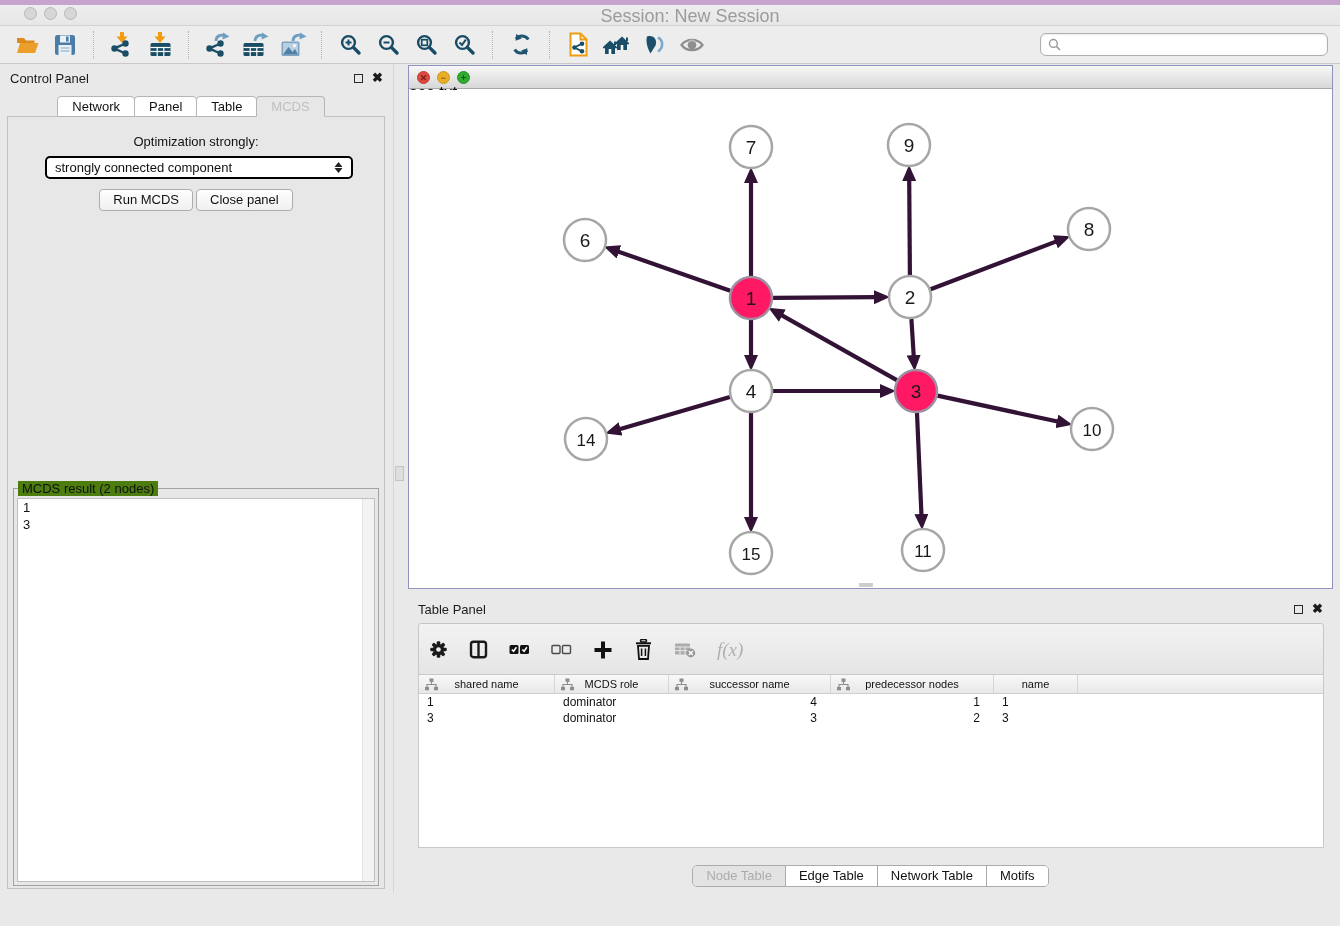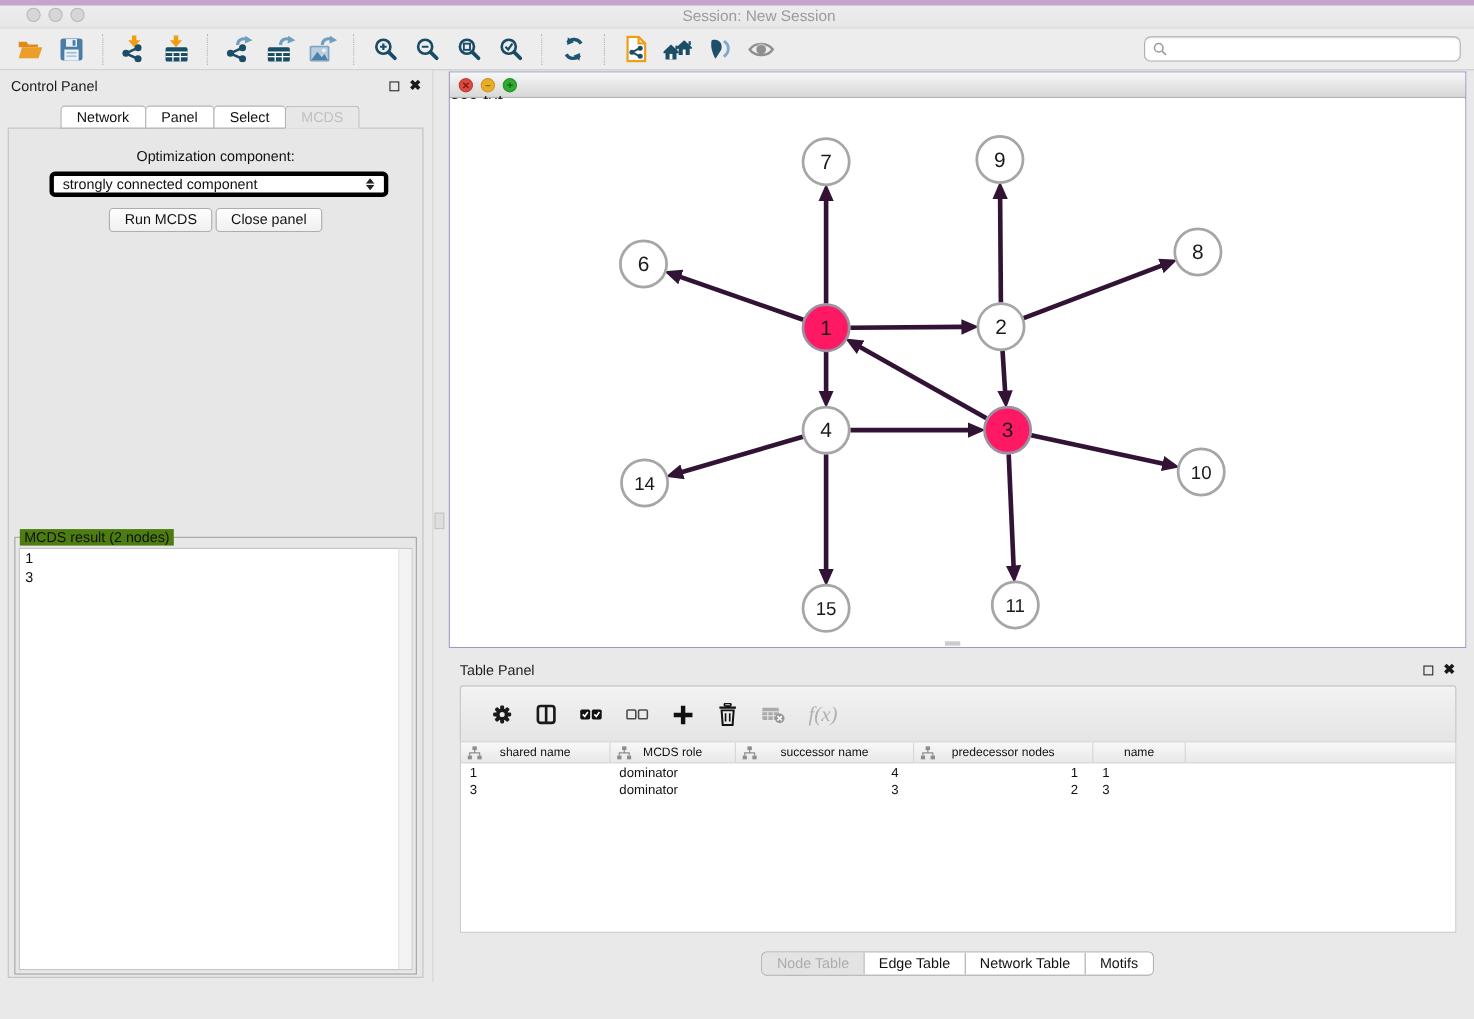--- a/index.html
+++ b/index.html
@@ -5,42 +5,42 @@
   * { margin:0; padding:0; box-sizing:border-box; }
   html,body { width:1340px; height:926px; }
   body { font-family:"Liberation Sans", sans-serif; background:#E9E9E9; overflow:hidden; }
   #app { position:relative; width:1340px; height:926px; background:#E9E9E9; }
 
   
   .titlebar { position:absolute; top:0; left:0; right:0; height:26px; background:linear-gradient(#EFEFEF,#E7E7E7); border-bottom:1px solid #D2D2D2; }
   .lavender-strip { position:absolute; top:0; left:0; right:0; height:5px; background:#C7A4CE; }
   .win-lights { position:absolute; left:24px; top:7px; display:flex; gap:7px; }
   .win-light { width:13px; height:13px; border-radius:50%; background:#D6D6D6; border:1px solid #B8B8B8; }
-  .app-title { position:absolute; left:0; right:0; top:6px; text-align:center; font-size:14px; color:#9B9B9B;margin-left:40px; }
+  .app-title { position:absolute; left:0; right:0; top:6px; text-align:center; font-size:18px; color:#9B9B9B;margin-left:40px; }
 
   
   .toolbar { position:absolute; top:26px; left:0; right:0; height:38px; background:#EDEDED; border-bottom:1px solid #C8C8C8; display:flex; align-items:center; padding-left:8px; }
   .tb-btn { width:38px; height:32px; display:flex; align-items:center; justify-content:center; }
   .tb-sep { width:1px; height:28px; border-left:1px dotted #B4B4B4; margin:0 9px; }
   .searchbox { margin-left:auto; margin-right:12px; width:288px; height:23px; background:#fff; border:1px solid #AFAFAF; border-radius:6px; display:flex; align-items:center; padding-left:7px; box-shadow:inset 0 1px 2px rgba(0,0,0,.08); }
   .searchbox input { border:none; outline:none; flex:1; font-size:12px; height:18px; background:transparent; }
 
   
   .control-panel { position:absolute; left:0; top:64px; width:394px; bottom:33px; background:#E9E9E9; border-right:1px solid #D5D5D5; }
   .panel-header { height:28px; display:flex; align-items:center; padding:0 10px; }
   .panel-title { font-size:13px; color:#1C1C1C; }
   .panel-hdr-icons { margin-left:auto; display:flex; align-items:center; gap:9px; }
   .float-icon { width:9px; height:9px; border:1.5px solid #2A2A2A; display:inline-block; }
   .close-x { font-size:13px; font-weight:bold; color:#1A1A1A; line-height:12px; }
   .cp-tabs { position:absolute; top:32px; left:0; right:12px; display:flex; justify-content:center; z-index:2; }
   .cp-tab { height:21px; line-height:19px; padding:0 14px; font-size:13px; background:#fff; border:1px solid #B5B5B5; border-radius:4px 4px 0 0; margin-right:-1px; color:#111; }
   .cp-tab.active { background:#E7E7E7; color:#C0C0C0; border-bottom-color:#E7E7E7; }
   .cp-content { position:absolute; top:52px; left:7px; right:8px; bottom:4px; background:#E7E7E7; border:1px solid #C2C2C2; }
   .opt-label { position:absolute; top:17px; left:0; right:0; text-align:center; font-size:13px; color:#111; }
-  .dropdown { position:absolute; top:39px; left:37px; width:308px; height:23px; background:#fff; border:4px solid #000000; border-radius:5px; display:flex; align-items:center; padding:0 8px; font-size:13px; color:#111;text-align:center; }
+  .dropdown { position:absolute; top:39px; left:37px; width:308px; height:23px; background:#fff; border:2px solid #000000; border-radius:5px; display:flex; align-items:center; padding:0 8px; font-size:13px; color:#111;text-align:center; }
   .dd-arrows { margin-left:auto; display:flex; flex-direction:column; gap:1px; }
   .btn-row { position:absolute; top:72px; left:0; right:0; display:flex; justify-content:center; gap:3px; }
   .cp-btn { height:22px; padding:0 13px; font-size:13px; color:#111; background:linear-gradient(#FEFEFE,#F0F0F0); border:1px solid #ADADAD; border-radius:4px; line-height:20px; }
   .result-fieldset { position:absolute; left:5px; right:5px; top:371px; bottom:2px; border:1px solid #A3A3A3; background:#E7E7E7; }
   .result-legend { position:absolute; top:-8px; left:4px; background:#4d7c0f; padding:0 4px; font-size:13px; color:#111; }
   .result-area { position:absolute; left:3px; right:3px; top:9px; bottom:3px; background:#fff; border:1px solid #BFBFBF; }
   .result-scroll { position:absolute; right:0; top:0; bottom:0; width:12px; background:#F3F3F3; border-left:1px solid #E4E4E4; }
   .result-line { font-size:13px; line-height:17px; padding-left:5px; color:#111; }
 
   .divider-grip { position:absolute; left:395px; top:466px; width:9px; height:15px; background:#DEDEDE; border:1px solid #C4C4C4; }
@@ -52,21 +52,21 @@
   .tl { width:13px; height:13px; border-radius:50%; display:flex; align-items:center; justify-content:center; font-size:9px; font-weight:bold; }
   .tl.red { background:#DD4A41; border:1px solid #C23A33; color:#77201A; }
   .tl.yellow { background:#E9AE27; border:1px solid #CE971C; color:#8A6210; }
   .tl.green { background:#2FAB31; border:1px solid #269128; color:#14591C; }
   .net-title { position:absolute; left:0; right:0; top:17px; text-align:left; font-size:17px; color:#111; }
   .net-canvas { position:absolute; top:24px; left:0; right:0; bottom:0; background:#fff; }
   .net-grip { position:absolute; bottom:1px; left:450px; width:14px; height:4px; background:#CDCDCD; }
 
   
   .table-panel { position:absolute; left:408px; top:595px; width:925px; height:295px; background:#E9E9E9; }
-  .tp-toolbar { position:absolute; top:28px; left:10px; right:9px; height:53px; background:linear-gradient(#F2F2F2,#E5E5E5); border:1px solid #C6C6C6; border-radius:3px; display:flex; align-items:center; padding-left:28px; gap:21px; }
+  .tp-toolbar { position:absolute; top:28px; left:10px; right:9px; height:53px; background:linear-gradient(#F2F2F2,#E5E5E5); border:1px solid #C6C6C6; border-radius:3px; display:flex; align-items:center; padding-left:10px; gap:21px; }
   .tp-ic { display:flex; align-items:center; justify-content:center; }
   .fx-label { font-family:"Liberation Serif", serif; font-style:italic; font-size:19px; color:#B0B0B0; }
   .tp-table { position:absolute; top:79px; left:10px; right:9px; bottom:42px; background:#fff; border:1px solid #C9C9C9; overflow:hidden; }
   .thead { display:flex; height:19px; background:linear-gradient(#F8F8F8,#E8E8E8); border-bottom:1px solid #CFCFCF; }
   .th { position:relative; display:flex; align-items:center; justify-content:center; font-size:11px; color:#111; border-right:1px solid #D5D5D5; }
   .th .org { position:absolute; left:6px; top:3px; }
   .c0{width:136px;} .c1{width:114px;} .c2{width:162px;} .c3{width:163px;} .c4{width:84px;}
   .trow { display:flex; height:16px; align-items:center; font-size:12px; color:#111; }
   .td { overflow:hidden; white-space:nowrap; }
   .td.l { padding-left:8px; text-align:left; }
@@ -274,25 +274,25 @@
     <div class="panel-header">
       <span class="panel-title">Control Panel</span>
       <span class="panel-hdr-icons">
         <span class="float-icon"></span>
         <span class="close-x">✖</span>
       </span>
     </div>
     <div class="cp-tabs">
       <div class="cp-tab">Network</div>
       <div class="cp-tab">Panel</div>
-      <div class="cp-tab">Select</div>
+      <div class="cp-tab">Table</div>
       <div class="cp-tab active">MCDS</div>
     </div>
     <div class="cp-content">
-      <div class="opt-label">Optimization component:</div>
+      <div class="opt-label">Optimization strongly:</div>
       <div class="dropdown">
         <span>strongly connected component</span>
         <span class="dd-arrows">
           <svg width="9" height="5" viewBox="0 0 9 5">
               <path d="M4.5,0 L8.5,5 L0.5,5 Z" fill="#222"></path>
             </svg>
           <svg width="9" height="5" viewBox="0 0 9 5">
               <path d="M4.5,5 L8.5,0 L0.5,0 Z" fill="#222"></path>
             </svg>
         </span>

